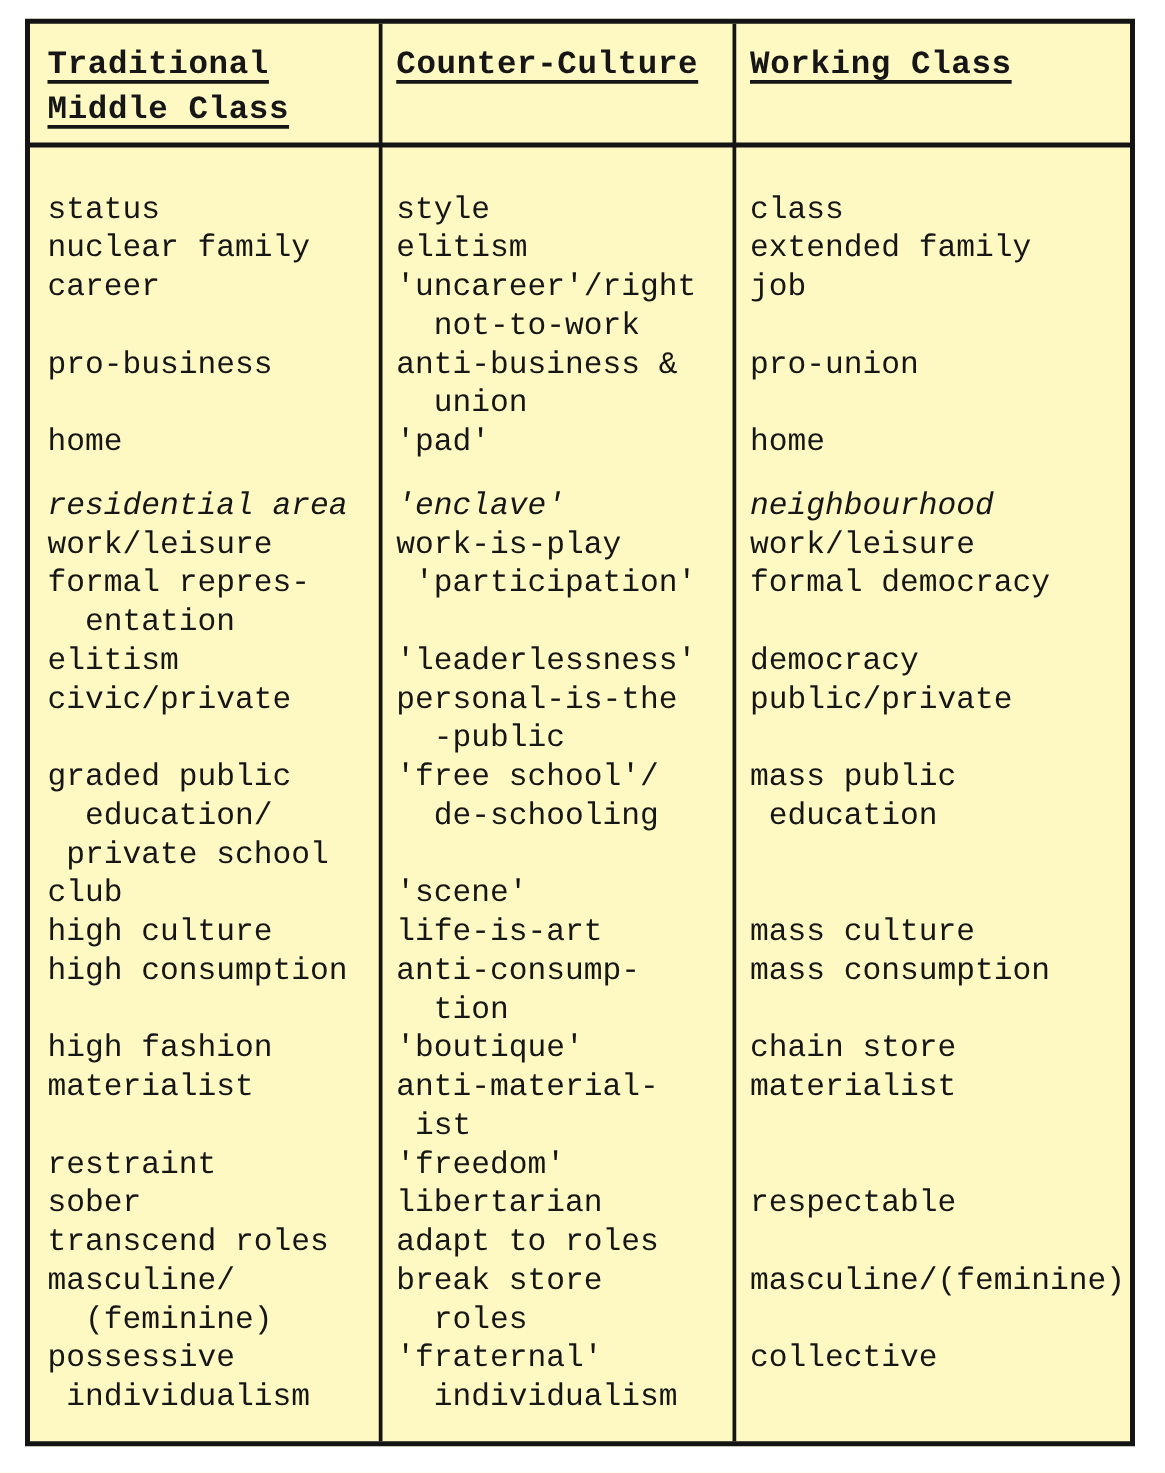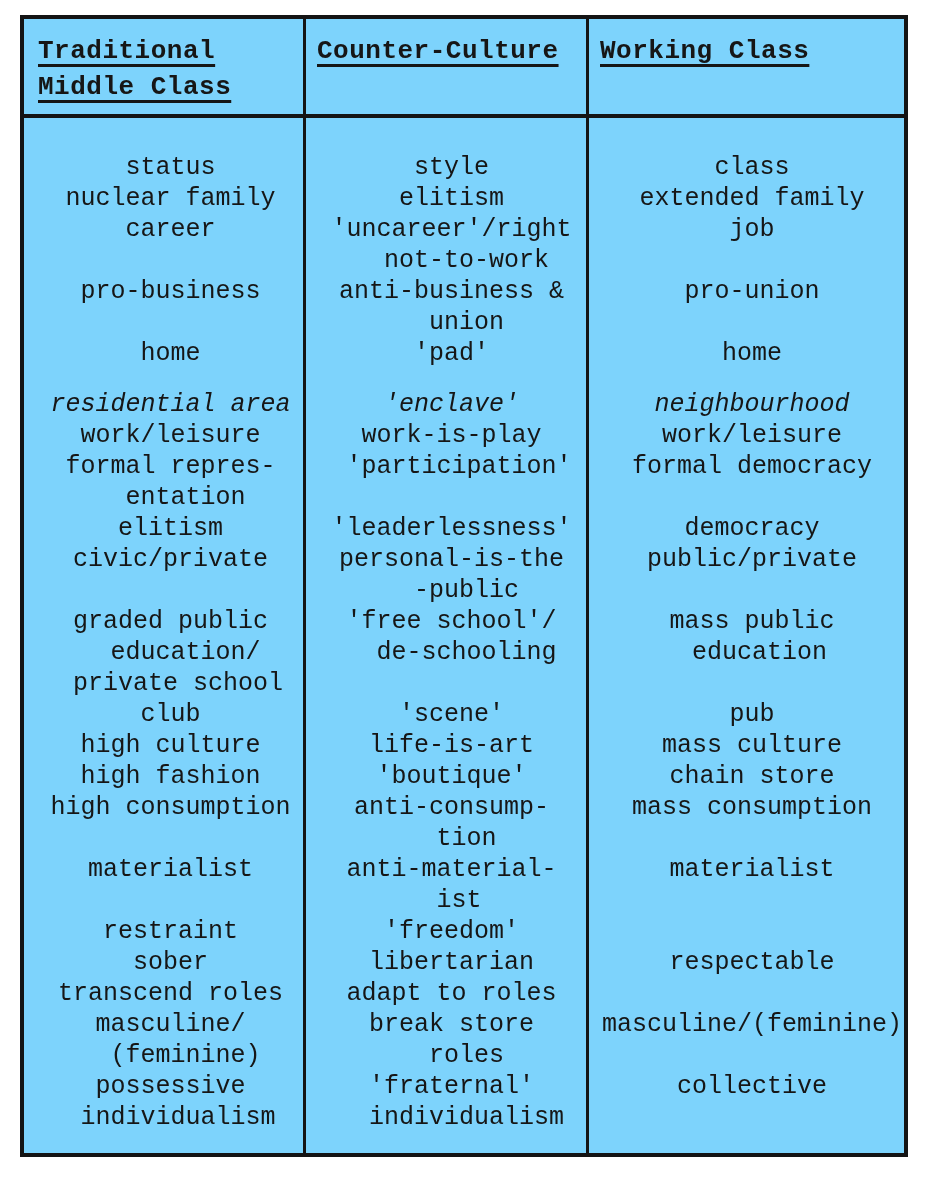--- a/index.html
+++ b/index.html
@@ -16,21 +16,21 @@
     overflow: hidden;
   }
   .doc-table {
     position: absolute;
     left: 20px;
     top: 15px;
     width: 888px;
     height: 1142px;
     box-sizing: border-box;
     border: 4px solid #141414;
-    background: #7dd3fc;
+    background: #fef9c3;
   }
   .divider {
     position: absolute;
     top: 0;
     bottom: 0;
     width: 3px;
     background: #141414;
     z-index: 2;
   }
   .divider.d1 { left: 279px; }
@@ -54,21 +54,20 @@
     letter-spacing: 0.5px;
   }
   .body {
     box-sizing: border-box;
     padding-top: 34px;
     height: 1035px;
   }
   .row {
     display: grid;
     grid-template-columns: 279px 283px 1fr;
-    text-align: center;
   }
   .row.gap-before { margin-top: 20px; font-style: italic; }
   .cell {
     padding-left: 14px;
     font-size: 25px;
     line-height: 31px;
     white-space: pre;
   }
   .cell.bold { font-weight: normal; }
 </style>
@@ -146,37 +145,36 @@
   education/
  private school</div>
     <div class="cell c2">'free school'/
   de-schooling</div>
     <div class="cell c3">mass public
  education</div>
   </div>
       <div class="row">
     <div class="cell c1">club</div>
     <div class="cell c2">'scene'</div>
-    <div class="cell c3">pub</div>
   </div>
       <div class="row">
     <div class="cell c1">high culture</div>
     <div class="cell c2">life-is-art</div>
     <div class="cell c3">mass culture</div>
-  </div>
-      <div class="row">
-    <div class="cell c1">high fashion</div>
-    <div class="cell c2">'boutique'</div>
-    <div class="cell c3">chain store</div>
   </div>
       <div class="row">
     <div class="cell c1">high consumption</div>
     <div class="cell c2">anti-consump-
   tion</div>
     <div class="cell c3">mass consumption</div>
+  </div>
+      <div class="row">
+    <div class="cell c1">high fashion</div>
+    <div class="cell c2">'boutique'</div>
+    <div class="cell c3">chain store</div>
   </div>
       <div class="row">
     <div class="cell c1">materialist</div>
     <div class="cell c2">anti-material-
  ist</div>
     <div class="cell c3">materialist</div>
   </div>
       <div class="row">
     <div class="cell c1">restraint</div>
     <div class="cell c2">'freedom'</div>

